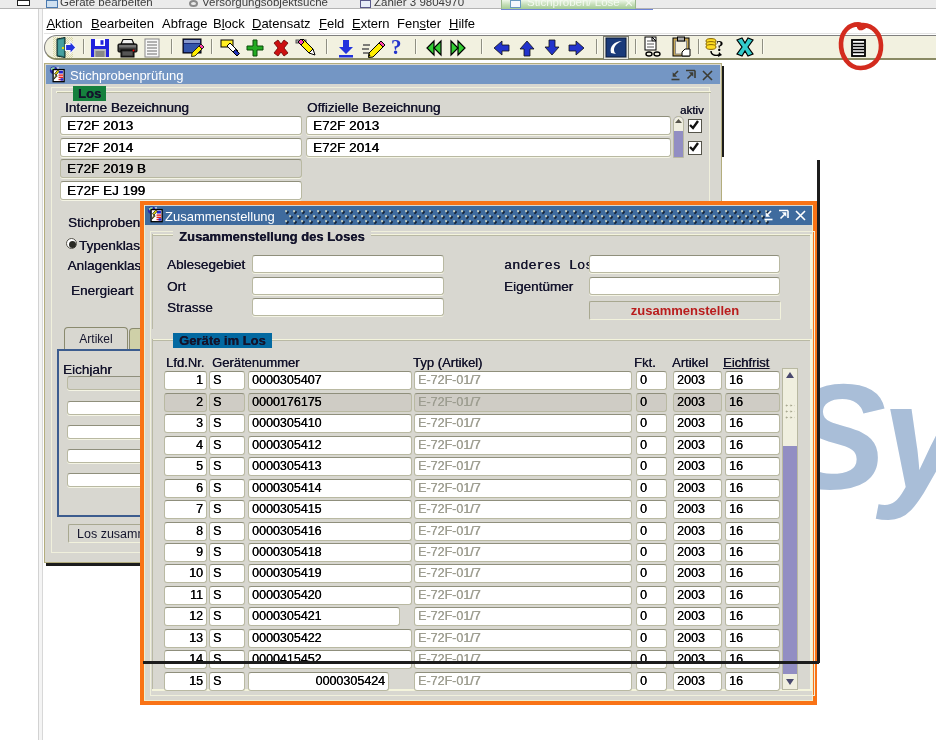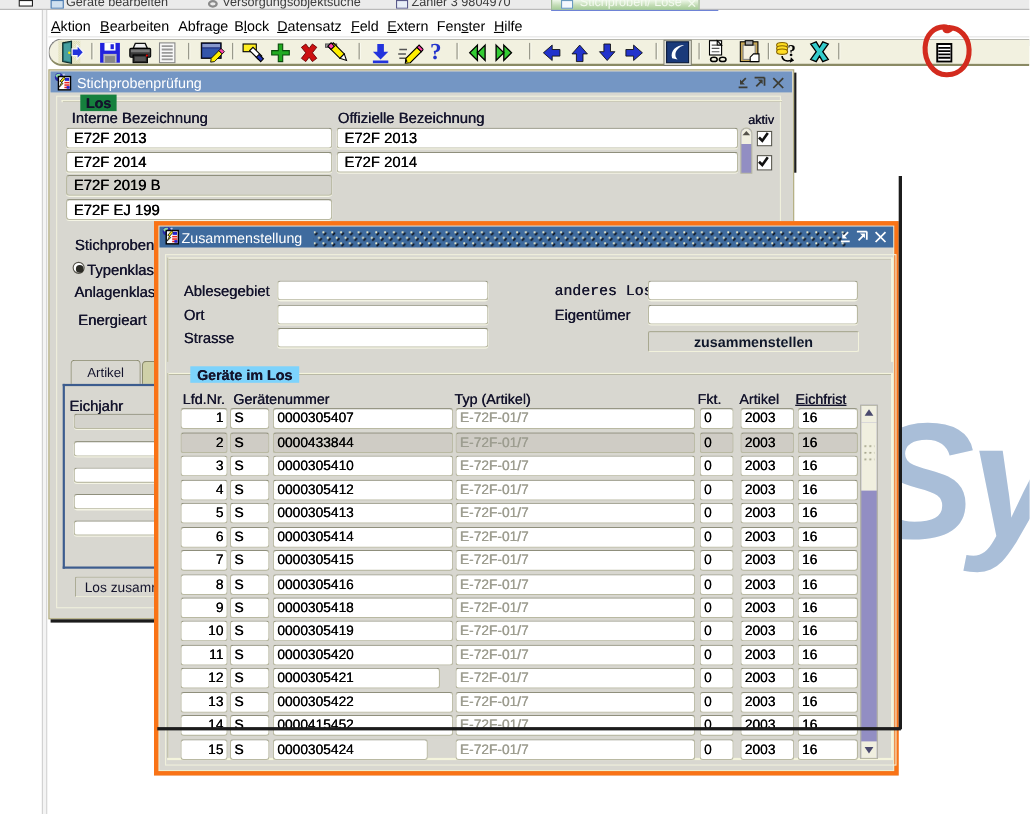--- a/index.html
+++ b/index.html
@@ -451,57 +451,58 @@
           <path d="M2.5 8 L7 8 L2.5 3.5 Z" transform="translate(0.2,-0.2)"></path>
           <path d="M23.5 3 L19 3 L23.5 7.5 Z" transform="translate(-0.2,0.2)"></path>
         </g>
 </svg>
     </div>
   <div id="w2canvas"></div>
 
   <div class="etch" style="left:8px;top:29px;width:659px;height:2px;"></div>
   <div class="abs" style="left:8px;top:29px;width:1px;height:95px;background:#f4f4dc;border-left:1px solid #b9b9a4;"></div>
   <div class="abs" style="left:666px;top:29px;width:2px;height:95px;background:#f4f4dc;"></div>
+  <div class="grptitle" style="left:29px;top:24px;background:#d8d7d0;padding:0 6px;">Zusammenstellung des Loses</div>
 
   <div class="lbl" style="left:23px;top:52px;">Ablesegebiet</div>
   <div class="fld" style="left:108px;top:50px;width:192px;height:18px;"></div>
   <div class="lbl" style="left:360px;top:53px;font-family:Liberation Mono, monospace;">anderes Los</div>
   <div class="fld" style="left:445px;top:50px;width:191px;height:18px;"></div>
   <div class="lbl" style="left:23px;top:74px;">Ort</div>
   <div class="fld" style="left:108px;top:72px;width:192px;height:18px;"></div>
   <div class="lbl" style="left:360px;top:74px;">Eigentümer</div>
   <div class="fld" style="left:445px;top:72px;width:191px;height:18px;"></div>
   <div class="lbl" style="left:23px;top:95px;">Strasse</div>
   <div class="fld" style="left:108px;top:93px;width:192px;height:18px;"></div>
-  <div class="btn" style="left:445px;top:96px;width:192px;height:19px;line-height:18px;color:#0f172a;font-weight:bold;">zusammenstellen</div>
+  <div class="btn" style="left:445px;top:96px;width:192px;height:19px;line-height:18px;color:#b91c1c;font-weight:bold;">zusammenstellen</div>
 
   <div class="etch" style="left:8px;top:134px;width:659px;height:2px;"></div>
   <div class="abs" style="left:8px;top:134px;width:1px;height:350px;background:#f4f4dc;border-left:1px solid #b9b9a4;"></div>
   <div class="abs" style="left:666px;top:134px;width:2px;height:350px;background:#f4f4dc;"></div>
   <div class="abs" style="left:8px;top:484px;width:660px;height:2px;background:#f4f4dc;"></div>
-  <div class="grptitle" style="left:29px;top:128px;background:#7dd3fc;padding:0 6px;">Geräte im Los</div>
+  <div class="grptitle" style="left:29px;top:128px;background:#0369a1;padding:0 6px;">Geräte im Los</div>
 
   <div class="lbl" style="left:22px;top:150px;font-size:13px;">Lfd.Nr.</div>
   <div class="lbl" style="left:68px;top:150px;font-size:13px;">Gerätenummer</div>
   <div class="lbl" style="left:269px;top:150px;font-size:13px;">Typ (Artikel)</div>
   <div class="lbl" style="left:490px;top:150px;font-size:13px;">Fkt.</div>
   <div class="lbl" style="left:528px;top:150px;font-size:13px;">Artikel</div>
   <div class="lbl" style="left:579px;top:150px;font-size:13px;text-decoration:underline;">Eichfrist</div>
 
   <div id="tablerows">
       <div class="tfld num" style="left:20px;top:166.3px;width:43px;">1</div>
       <div class="tfld" style="left:65px;top:166.3px;width:36px;">S</div>
       <div class="tfld" style="left:104px;top:166.3px;width:164px;">0000305407</div>
       <div class="tfld dis" style="left:270px;top:166.3px;width:218px;">E-72F-01/7</div>
       <div class="tfld" style="left:492px;top:166.3px;width:31px;">0</div>
       <div class="tfld" style="left:529px;top:166.3px;width:49px;">2003</div>
       <div class="tfld" style="left:581px;top:166.3px;width:55px;">16</div>
       <div class="tfld num g" style="left:20px;top:187.8px;width:43px;">2</div>
       <div class="tfld g" style="left:65px;top:187.8px;width:36px;">S</div>
-      <div class="tfld g" style="left:104px;top:187.8px;width:164px;">0000433844</div>
+      <div class="tfld g" style="left:104px;top:187.8px;width:164px;">0000176175</div>
       <div class="tfld dis g" style="left:270px;top:187.8px;width:218px;">E-72F-01/7</div>
       <div class="tfld g" style="left:492px;top:187.8px;width:31px;">0</div>
       <div class="tfld g" style="left:529px;top:187.8px;width:49px;">2003</div>
       <div class="tfld g" style="left:581px;top:187.8px;width:55px;">16</div>
       <div class="tfld num" style="left:20px;top:209.2px;width:43px;">3</div>
       <div class="tfld" style="left:65px;top:209.2px;width:36px;">S</div>
       <div class="tfld" style="left:104px;top:209.2px;width:164px;">0000305410</div>
       <div class="tfld dis" style="left:270px;top:209.2px;width:218px;">E-72F-01/7</div>
       <div class="tfld" style="left:492px;top:209.2px;width:31px;">0</div>
       <div class="tfld" style="left:529px;top:209.2px;width:49px;">2003</div>
@@ -578,21 +579,21 @@
       <div class="tfld" style="left:581px;top:423.7px;width:55px;">16</div>
       <div class="tfld num" style="left:20px;top:445.1px;width:43px;">14</div>
       <div class="tfld" style="left:65px;top:445.1px;width:36px;">S</div>
       <div class="tfld" style="left:104px;top:445.1px;width:164px;">0000415452</div>
       <div class="tfld dis" style="left:270px;top:445.1px;width:218px;">E-72F-01/7</div>
       <div class="tfld" style="left:492px;top:445.1px;width:31px;">0</div>
       <div class="tfld" style="left:529px;top:445.1px;width:49px;">2003</div>
       <div class="tfld" style="left:581px;top:445.1px;width:55px;">16</div>
       <div class="tfld num" style="left:20px;top:466.6px;width:43px;">15</div>
       <div class="tfld" style="left:65px;top:466.6px;width:36px;">S</div>
-      <div class="tfld" style="left:104px;top:466.6px;width:141px;">0000305424</div>
+      <div class="tfld" style="left:104px;top:466.6px;width:141px;text-align:right;">0000305424</div>
       <div class="tfld dis" style="left:270px;top:466.6px;width:218px;">E-72F-01/7</div>
       <div class="tfld" style="left:492px;top:466.6px;width:31px;">0</div>
       <div class="tfld" style="left:529px;top:466.6px;width:49px;">2003</div>
       <div class="tfld" style="left:581px;top:466.6px;width:55px;">16</div>
     </div>
 
   <div class="sb" style="left:638px;top:163px;width:16px;height:322px;">
     <div class="sbbtn" style="top:0;height:15px;">
         <svg width="14" height="14" viewBox="0 0 14 14">
           <path d="M7 3 L11 9 L3 9 Z" fill="#4a4a6e"></path>

